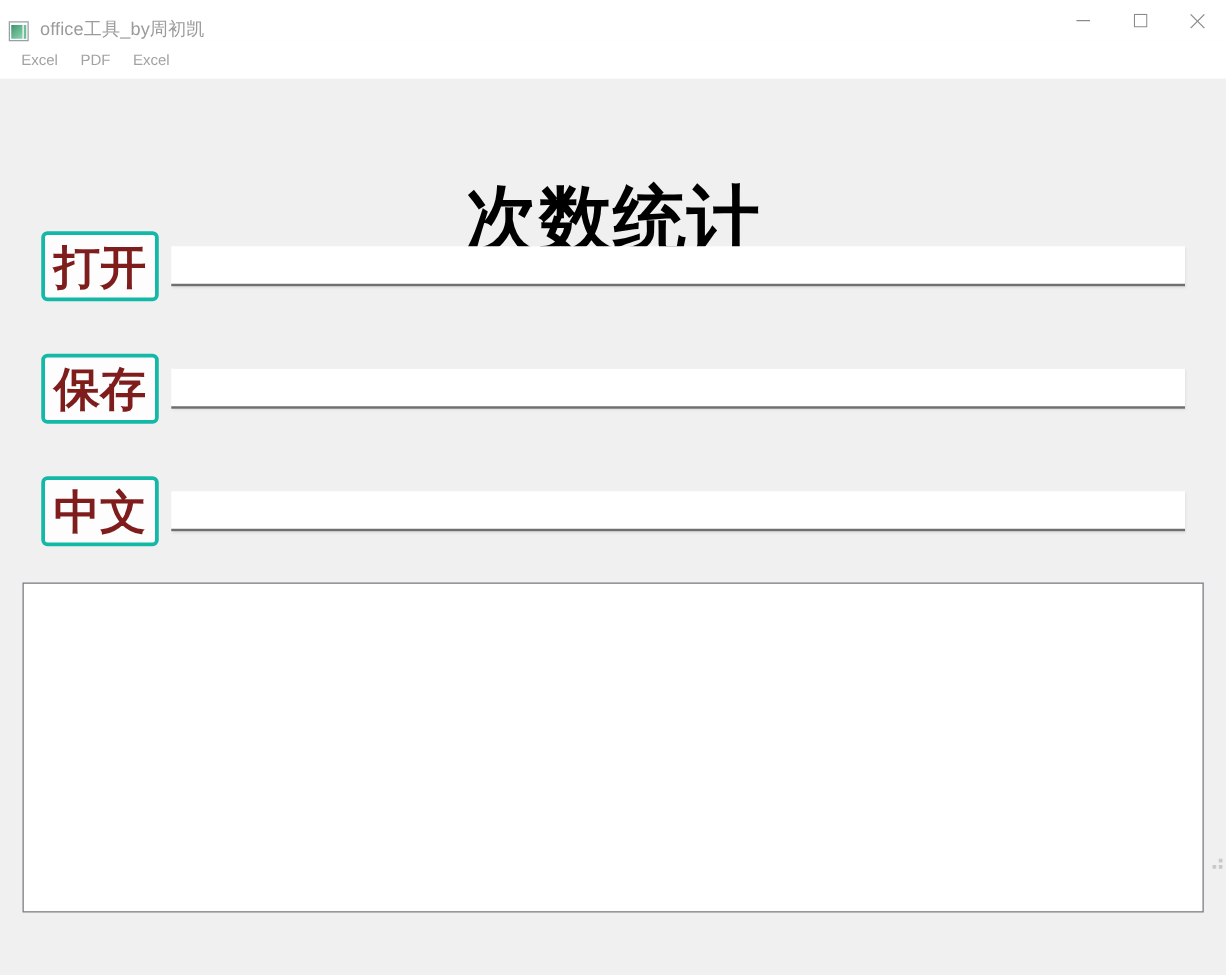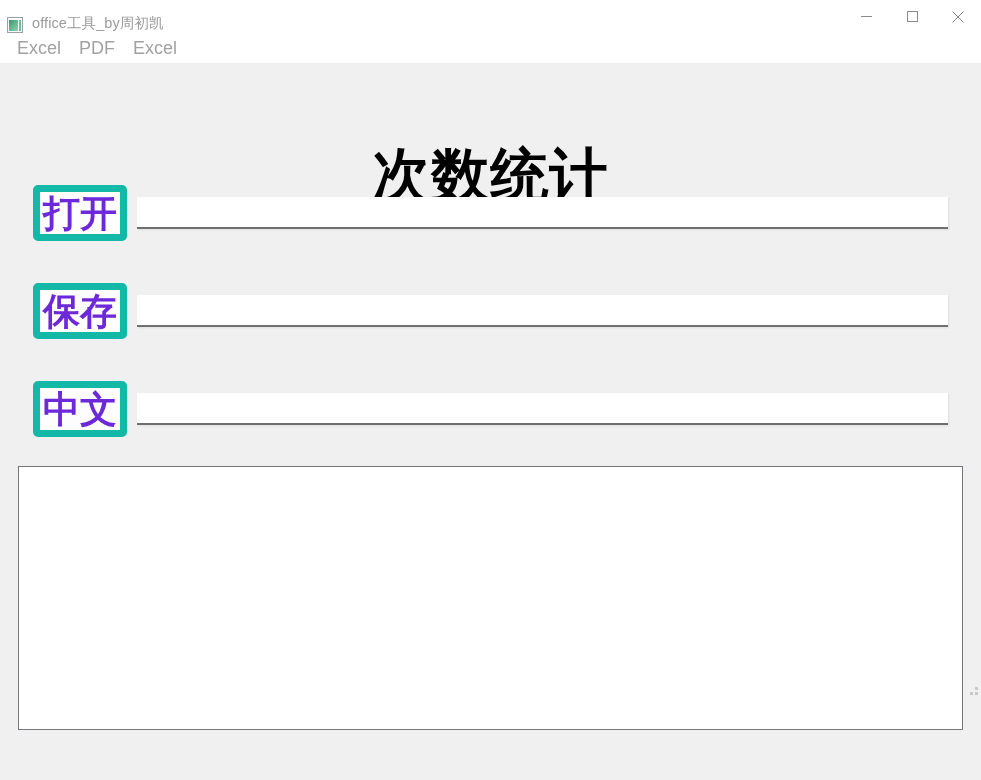--- a/index.html
+++ b/index.html
@@ -72,21 +72,21 @@
   
   .menubar {
     height: 30px;
     background: #ffffff;
     display: flex;
     align-items: center;
     padding-left: 8px;
     box-sizing: border-box;
   }
   .menu-item {
-    font-size: 18px;
+    font-size: 12px;
     color: #a2a2a2;
     padding: 3px 9px;
     white-space: nowrap;
   }
 
   
   .content {
     position: relative;
     height: 635px;
     background: #f0f0f0;
@@ -116,29 +116,29 @@
   .row.r2 { top: 220px; }
   .row.r3 { top: 318px; }
 
   .action-btn {
     position: absolute;
     left: 33px;
     top: 0;
     width: 94px;
     height: 56px;
     background: #fdfdfd;
-    border: 7px solid #14b8a6;
+    border: 3px solid #14b8a6;
     border-radius: 5px;
     box-sizing: border-box;
     display: flex;
     align-items: center;
     justify-content: center;
     font-size: 37px;
     font-weight: bold;
-    color: #6d28d9;
+    color: #7f1d1d;
     font-family: "DejaVu Sans", "Liberation Sans", sans-serif;
     line-height: 1;
     overflow: hidden;
   }
 
   .text-input {
     position: absolute;
     left: 137px;
     top: 12px;
     width: 811px;

